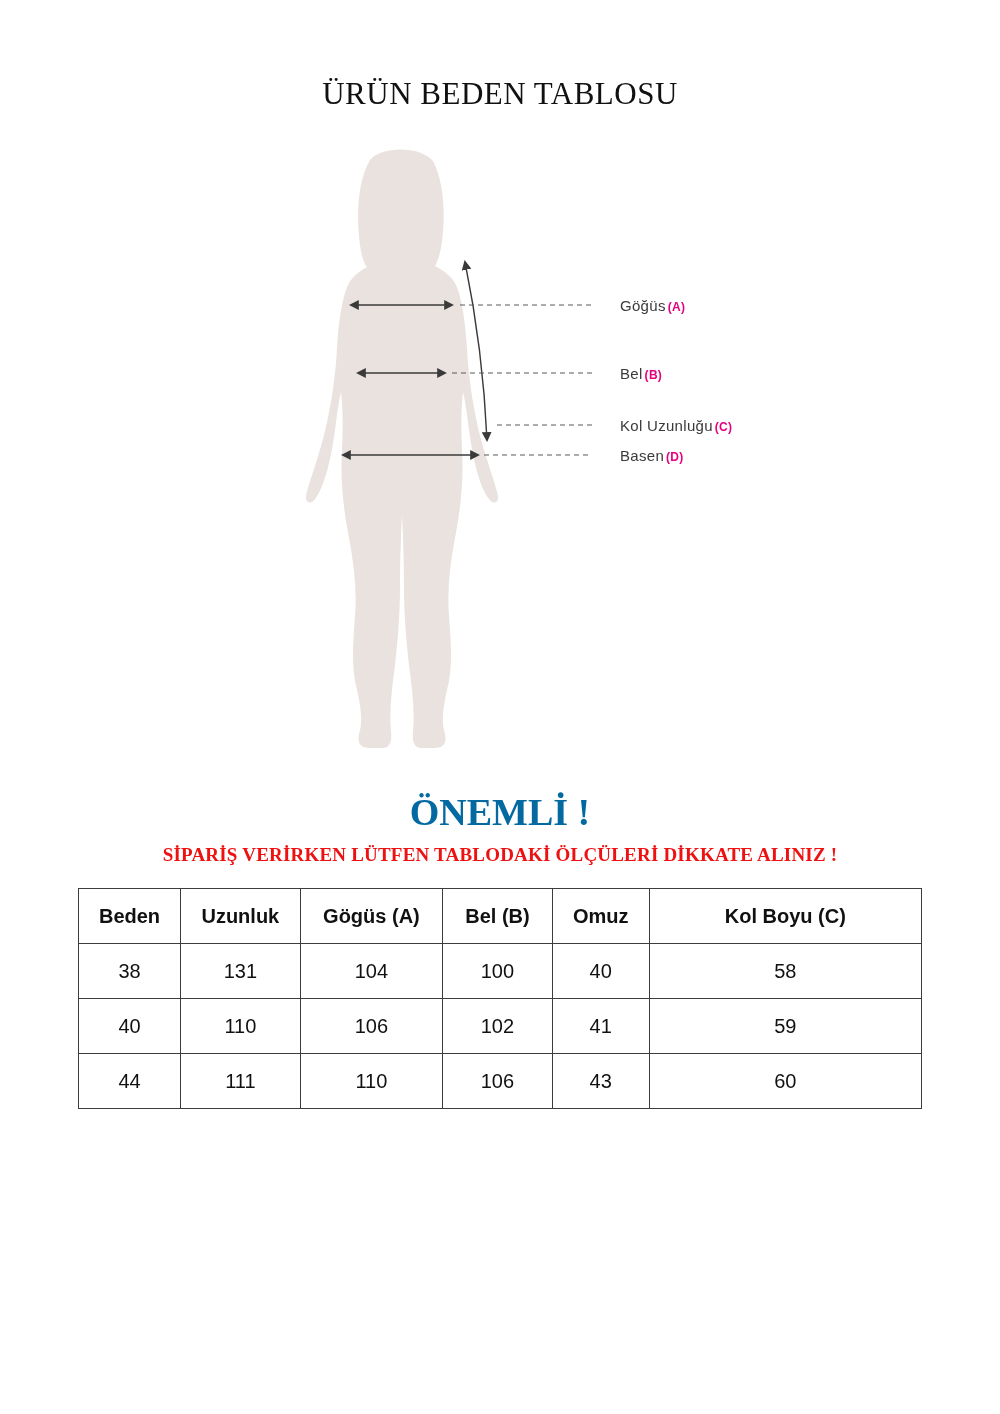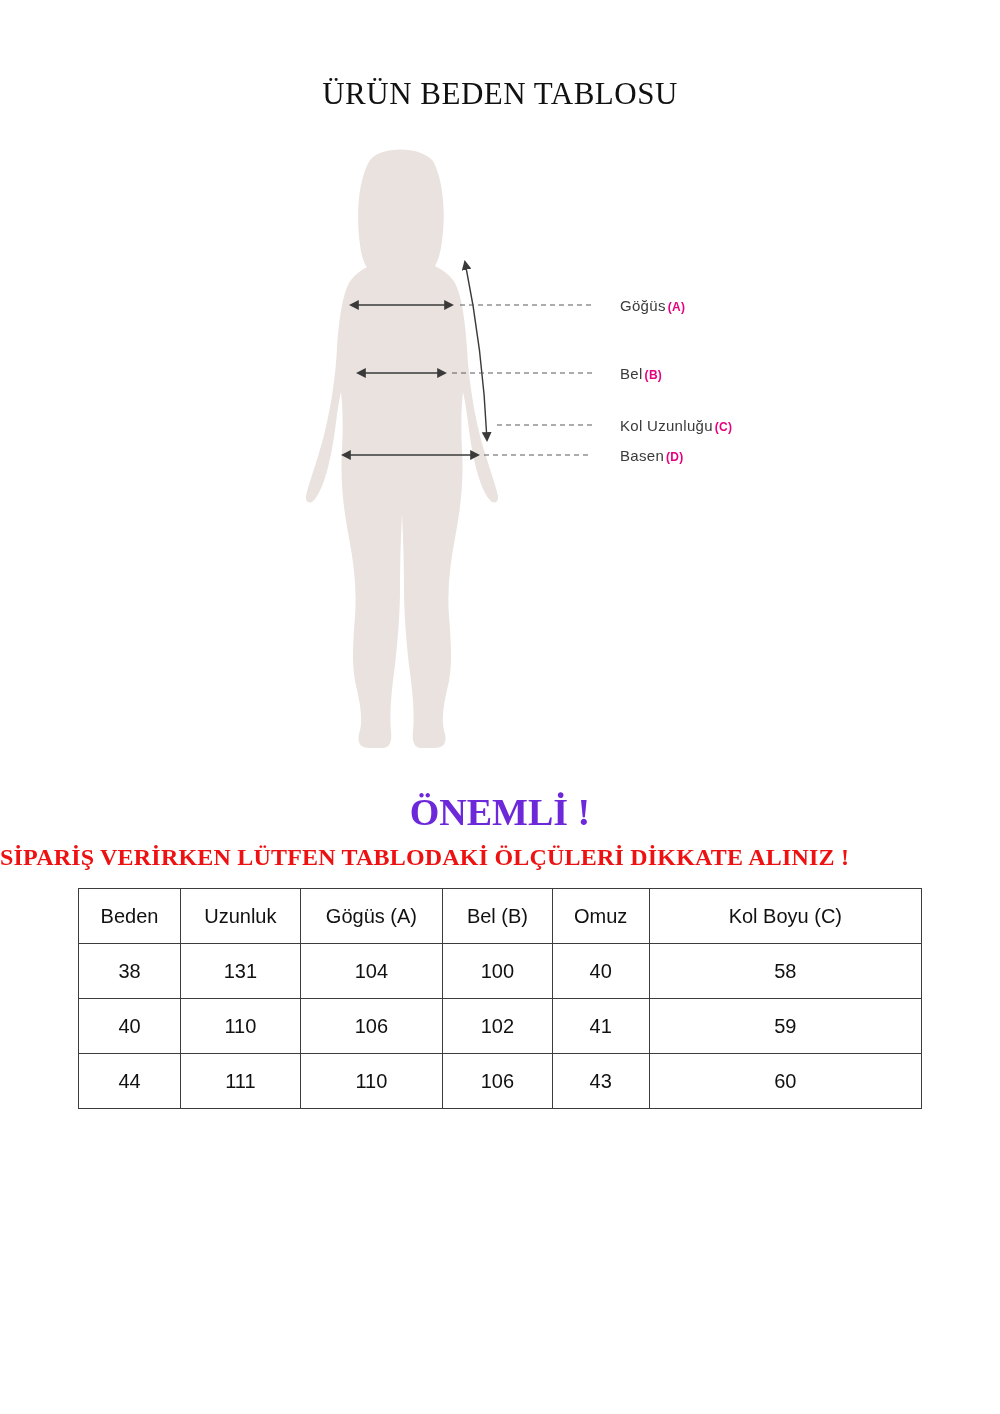--- a/index.html
+++ b/index.html
@@ -48,27 +48,28 @@
     margin-left: 2px;
   }
 
   .important-heading {
     position: absolute;
     top: 790px; left: 0; right: 0;
     text-align: center;
     font-family: "Liberation Serif", serif;
     font-size: 38px;
     font-weight: 700;
-    color: #6d28d9;
+    color: #0369a1;
   }
   .warning-line {
     position: absolute;
     top: 844px; left: 0; right: 0;
+    text-align: center;
     font-family: "Liberation Serif", serif;
-    font-size: 24px;
+    font-size: 19px;
     font-weight: 700;
     color: #ee1111;
     letter-spacing: 0.2px;
   }
 
   .table-wrap {
     position: absolute;
     left: 78px; right: 78px;
     top: 888px;
   }
@@ -80,21 +81,21 @@
   table.size-table th,
   table.size-table td {
     border: 1px solid #3c3c3c;
     height: 55px;
     text-align: center;
     vertical-align: middle;
     font-family: "Liberation Sans", sans-serif;
     font-size: 20px;
     color: #111111;
   }
-  table.size-table th { font-weight: 400; }
+  table.size-table th { font-weight: 700; }
   table.size-table td { font-weight: 400; }
 </style>
 </head>
 <body>
 
 <div class="page">
 
   <div class="page-title">ÜRÜN BEDEN TABLOSU</div>
 
   <svg class="diagram-svg" viewBox="0 0 1000 780" aria-hidden="true">

